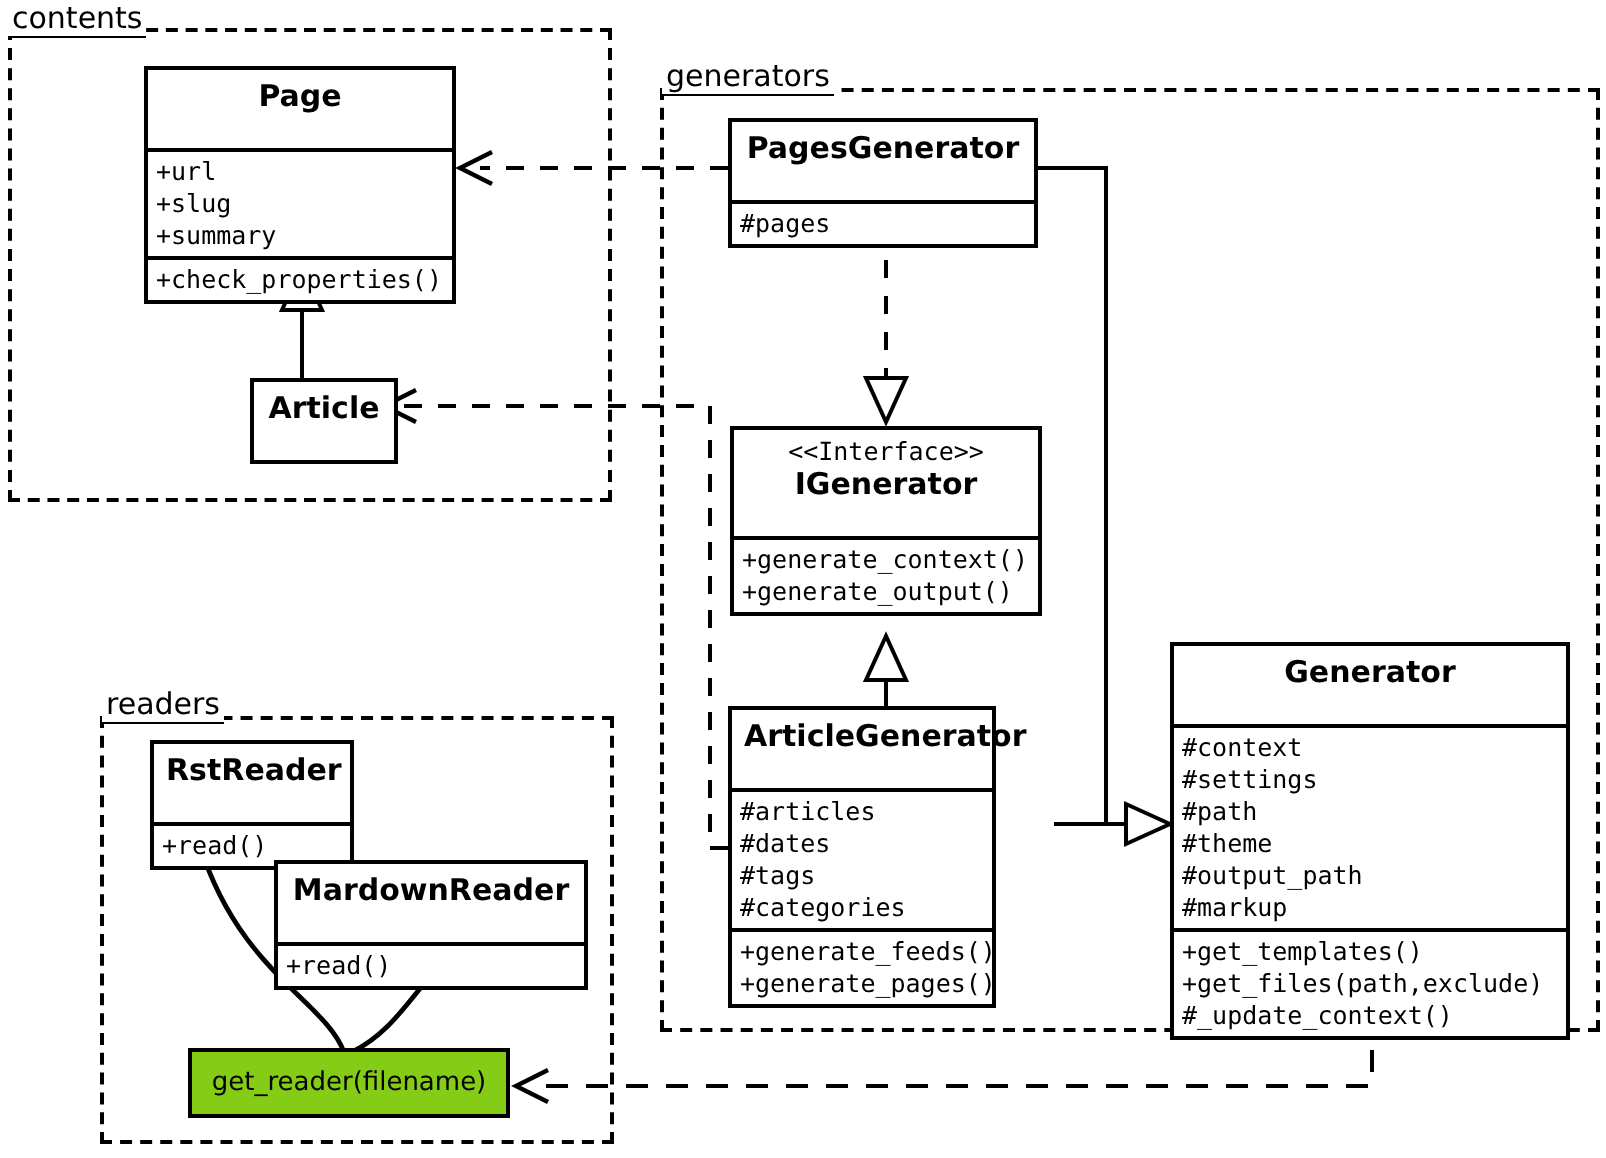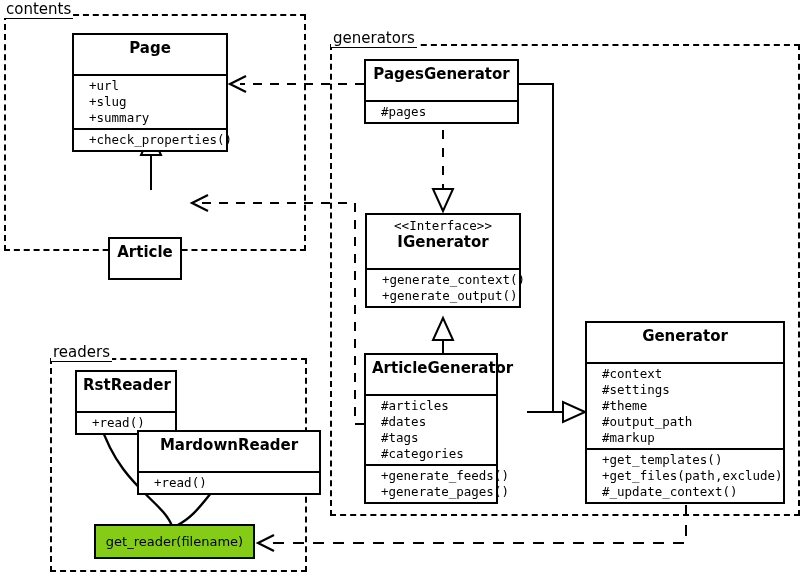--- a/index.html
+++ b/index.html
@@ -46,21 +46,21 @@
     font-family: "DejaVu Sans Mono", monospace;
     padding: 3px 6px 0 6px;
     color: #000;
     white-space: nowrap;
   }
   .uml-stereotype + .uml-title {
     padding-top: 0px;
   }
   .uml-compartment {
     border-top: 2px solid #000000;
-    padding: 2px 0 2px 11px;
+    padding: 2px 0 2px 0;
   }
   .uml-member {
     font-family: "DejaVu Sans Mono", monospace;
     font-size: 12.5px;
     line-height: 16px;
     padding-left: 4px;
     white-space: nowrap;
     color: #000;
   }
   .simple-box {
@@ -178,21 +178,21 @@
     <div class="uml-compartment">
       <div class="uml-member">+url</div>
       <div class="uml-member">+slug</div>
       <div class="uml-member">+summary</div>
     </div>
     <div class="uml-compartment">
       <div class="uml-member">+check_properties()</div>
     </div>
   </div>
 
-  <div class="uml-class" style="left:108px; top:189px; width:74px;margin-top:48px;">
+  <div class="uml-class" style="left:125px; top:189px; width:74px;">
     <div class="uml-title">Article</div>
   </div>
 
   <div class="uml-class" style="left:364px; top:59px; width:155px;">
     <div class="uml-title">PagesGenerator</div>
     <div class="uml-compartment">
       <div class="uml-member">#pages</div>
     </div>
   </div>
 
@@ -217,39 +217,40 @@
       <div class="uml-member">+generate_feeds()</div>
       <div class="uml-member">+generate_pages()</div>
     </div>
   </div>
 
   <div class="uml-class" style="left:585px; top:321px; width:200px;">
     <div class="uml-title">Generator</div>
     <div class="uml-compartment">
       <div class="uml-member">#context</div>
       <div class="uml-member">#settings</div>
+      <div class="uml-member">#path</div>
       <div class="uml-member">#theme</div>
       <div class="uml-member">#output_path</div>
       <div class="uml-member">#markup</div>
     </div>
     <div class="uml-compartment">
       <div class="uml-member">+get_templates()</div>
       <div class="uml-member">+get_files(path,exclude)</div>
       <div class="uml-member">#_update_context()</div>
     </div>
   </div>
 
   <div class="uml-class" style="left:75px; top:370px; width:102px;">
     <div class="uml-title">RstReader</div>
     <div class="uml-compartment">
       <div class="uml-member">+read()</div>
     </div>
   </div>
 
-  <div class="uml-class" style="left:137px; top:430px; width:184px;">
+  <div class="uml-class" style="left:137px; top:430px; width:157px;">
     <div class="uml-title">MardownReader</div>
     <div class="uml-compartment">
       <div class="uml-member">+read()</div>
     </div>
   </div>
 
   <div class="simple-box" style="left:94px; top:524px; width:161px; height:35px;">get_reader(filename)</div>
 
 </div>
 

